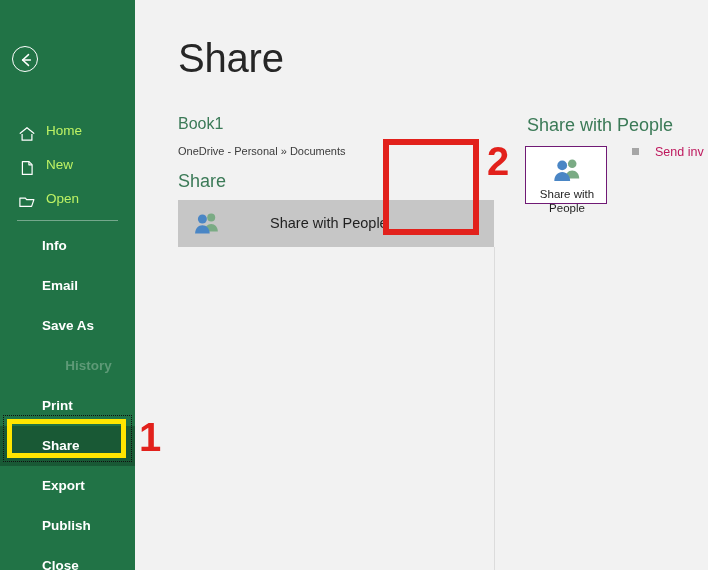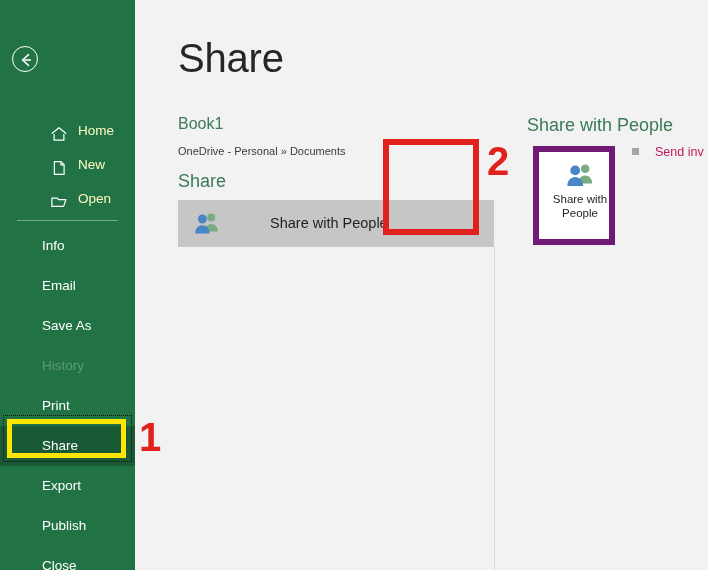--- a/index.html
+++ b/index.html
@@ -50,25 +50,24 @@
   .nav-top {
     position: absolute;
     left: 0;
     top: 114px;
     width: 135px;
   }
   .nav-item {
     position: relative;
     height: 34px;
     line-height: 34px;
-    color: #fef9c3;
+    color: #bef264;
     font-size: 13.5px;
     cursor: pointer;
     white-space: nowrap;
-    margin-left: 32px;
   }
   .nav-item .nav-icon {
     position: absolute;
     left: 18px;
     top: 8px;
     width: 18px;
     height: 18px;
   }
   .nav-item .nav-label {
     position: absolute;
@@ -92,24 +91,26 @@
   .nav-item2 {
     position: relative;
     height: 40px;
     line-height: 40px;
     color: #ffffff;
     font-size: 13.5px;
     padding-left: 42px;
     cursor: pointer;
     white-space: nowrap;
     box-sizing: border-box;
+    font-weight: bold;
   }
   .nav-item2.disabled {
     color: #5e9a77;
     cursor: default;
+    text-align: center;
   }
   .nav-item2.active {
     background: #195935;
   }
 
   
   #highlight-share {
     position: absolute;
     left: 7px;
     top: 419px;
@@ -221,27 +222,26 @@
     top: 115px;
     font-size: 18px;
     color: #3b7a57;
     white-space: nowrap;
   }
   #share-big-button {
     position: absolute;
     left: 390px;
     top: 146px;
     width: 82px;
-    height: 99px;
+    height: 58px;
     background: #ffffff;
-    border: 6px solid #701a75;
+    border: 1px solid #701a75;
     box-sizing: border-box;
     cursor: pointer;
     text-align: center;
-    margin-left: 8px;
   }
   #share-big-icon {
     position: absolute;
     left: 26px;
     top: 10px;
     width: 30px;
     height: 26px;
   }
   #share-big-label {
     position: absolute;

